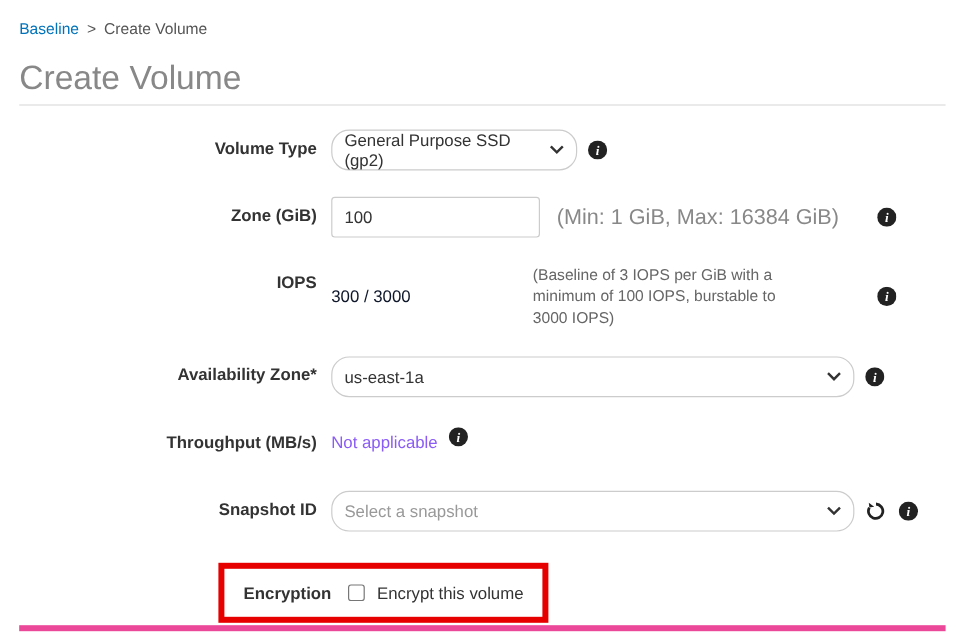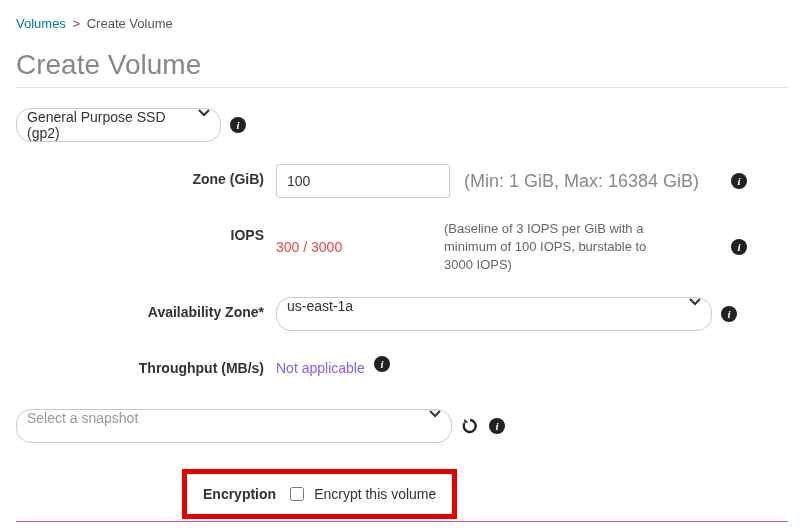--- a/index.html
+++ b/index.html
@@ -53,21 +53,21 @@
       font-size: 14px;
     }
     .control-col {
       display: flex;
       align-items: center;
       flex: 1;
       gap: 8px;
     }
     .select-wrapper {
       display: flex;
-      align-items: flex-start;
+      align-items: center;
       border: 1px solid #ccc;
       border-radius: 15px;
       background: #fff;
       height: 34px;
       cursor: pointer;
       padding: 0 10px;
     }
     .select-wrapper.small { width: 205px; justify-content: space-between;}
     .select-wrapper.wide-between { width: 436px; justify-content: space-between;}
     .select-text { color: #333; }
@@ -112,31 +112,31 @@
       padding-top: 7px;
     }
     .iops-desc {
       width: 230px;
       color: #666;
       font-size: 13px;
       line-height: 1.4;
     }
     .iops-value {
       width: 160px;
-      color: #ef4444;
+      color: #0f172a;
       padding-top: 0;
     }
     .right-info {
       margin-left: auto;
       margin-right: 40px;
     }
     .encryption-row-outer {
       display: flex;
       align-items: center;
-      border-bottom: 1px solid #ec4899;
+      border-bottom: 5px solid #ec4899;
       padding-bottom: 2px;
       padding-top: 4px;
     }
     .highlight-box {
       border: 5px solid #e60000;
       display: flex;
       align-items: center;
       padding: 12px 16px;
       margin-left: 166px;
     }
@@ -147,30 +147,31 @@
     .highlight-box input[type="checkbox"]{
       margin-right: 10px;
       width: 14px; height: 14px;
     }
     .hint-block { margin-left: 6px; }
   </style>
 </head>
 <body>
 
 <div class="breadcrumb">
-  <a href="#">Volumes</a>
+  <a href="#">Baseline</a>
   <span class="sep">&gt;</span>
   <span class="current">Create Volume</span>
 </div>
 
 <h1 class="page-title">Create Volume</h1>
 
 <div class="form">
 
   <div class="form-row">
+    <div class="label-col">Volume Type</div>
     <div class="control-col">
       <div class="select-wrapper small">
         <span class="select-text">General Purpose SSD (gp2)</span>
         <span class="caret">
           <svg width="12" height="8" viewBox="0 0 12 8">
               <path d="M1 1 L6 6 L11 1" fill="none" stroke="#333" stroke-width="2"></path>
             </svg>
         </span>
       </div>
       <span class="info-icon">
@@ -237,20 +238,21 @@
       <span class="info-icon">
         <svg width="16" height="16" viewBox="0 0 16 16">
             <circle cx="8" cy="8" r="8" fill="#222"></circle>
             <text x="8" y="12" text-anchor="middle" font-size="11" font-family="serif" font-weight="bold" font-style="italic" fill="#fff">i</text>
           </svg>
       </span>
     </div>
   </div>
 
   <div class="form-row">
+    <div class="label-col">Snapshot ID</div>
     <div class="control-col">
       <div class="select-wrapper wide-between">
         <span class="select-text placeholder">Select a snapshot</span>
         <span class="caret">
           <svg width="12" height="8" viewBox="0 0 12 8">
               <path d="M1 1 L6 6 L11 1" fill="none" stroke="#333" stroke-width="2"></path>
             </svg>
         </span>
       </div>
       <span class="refresh-icon">

